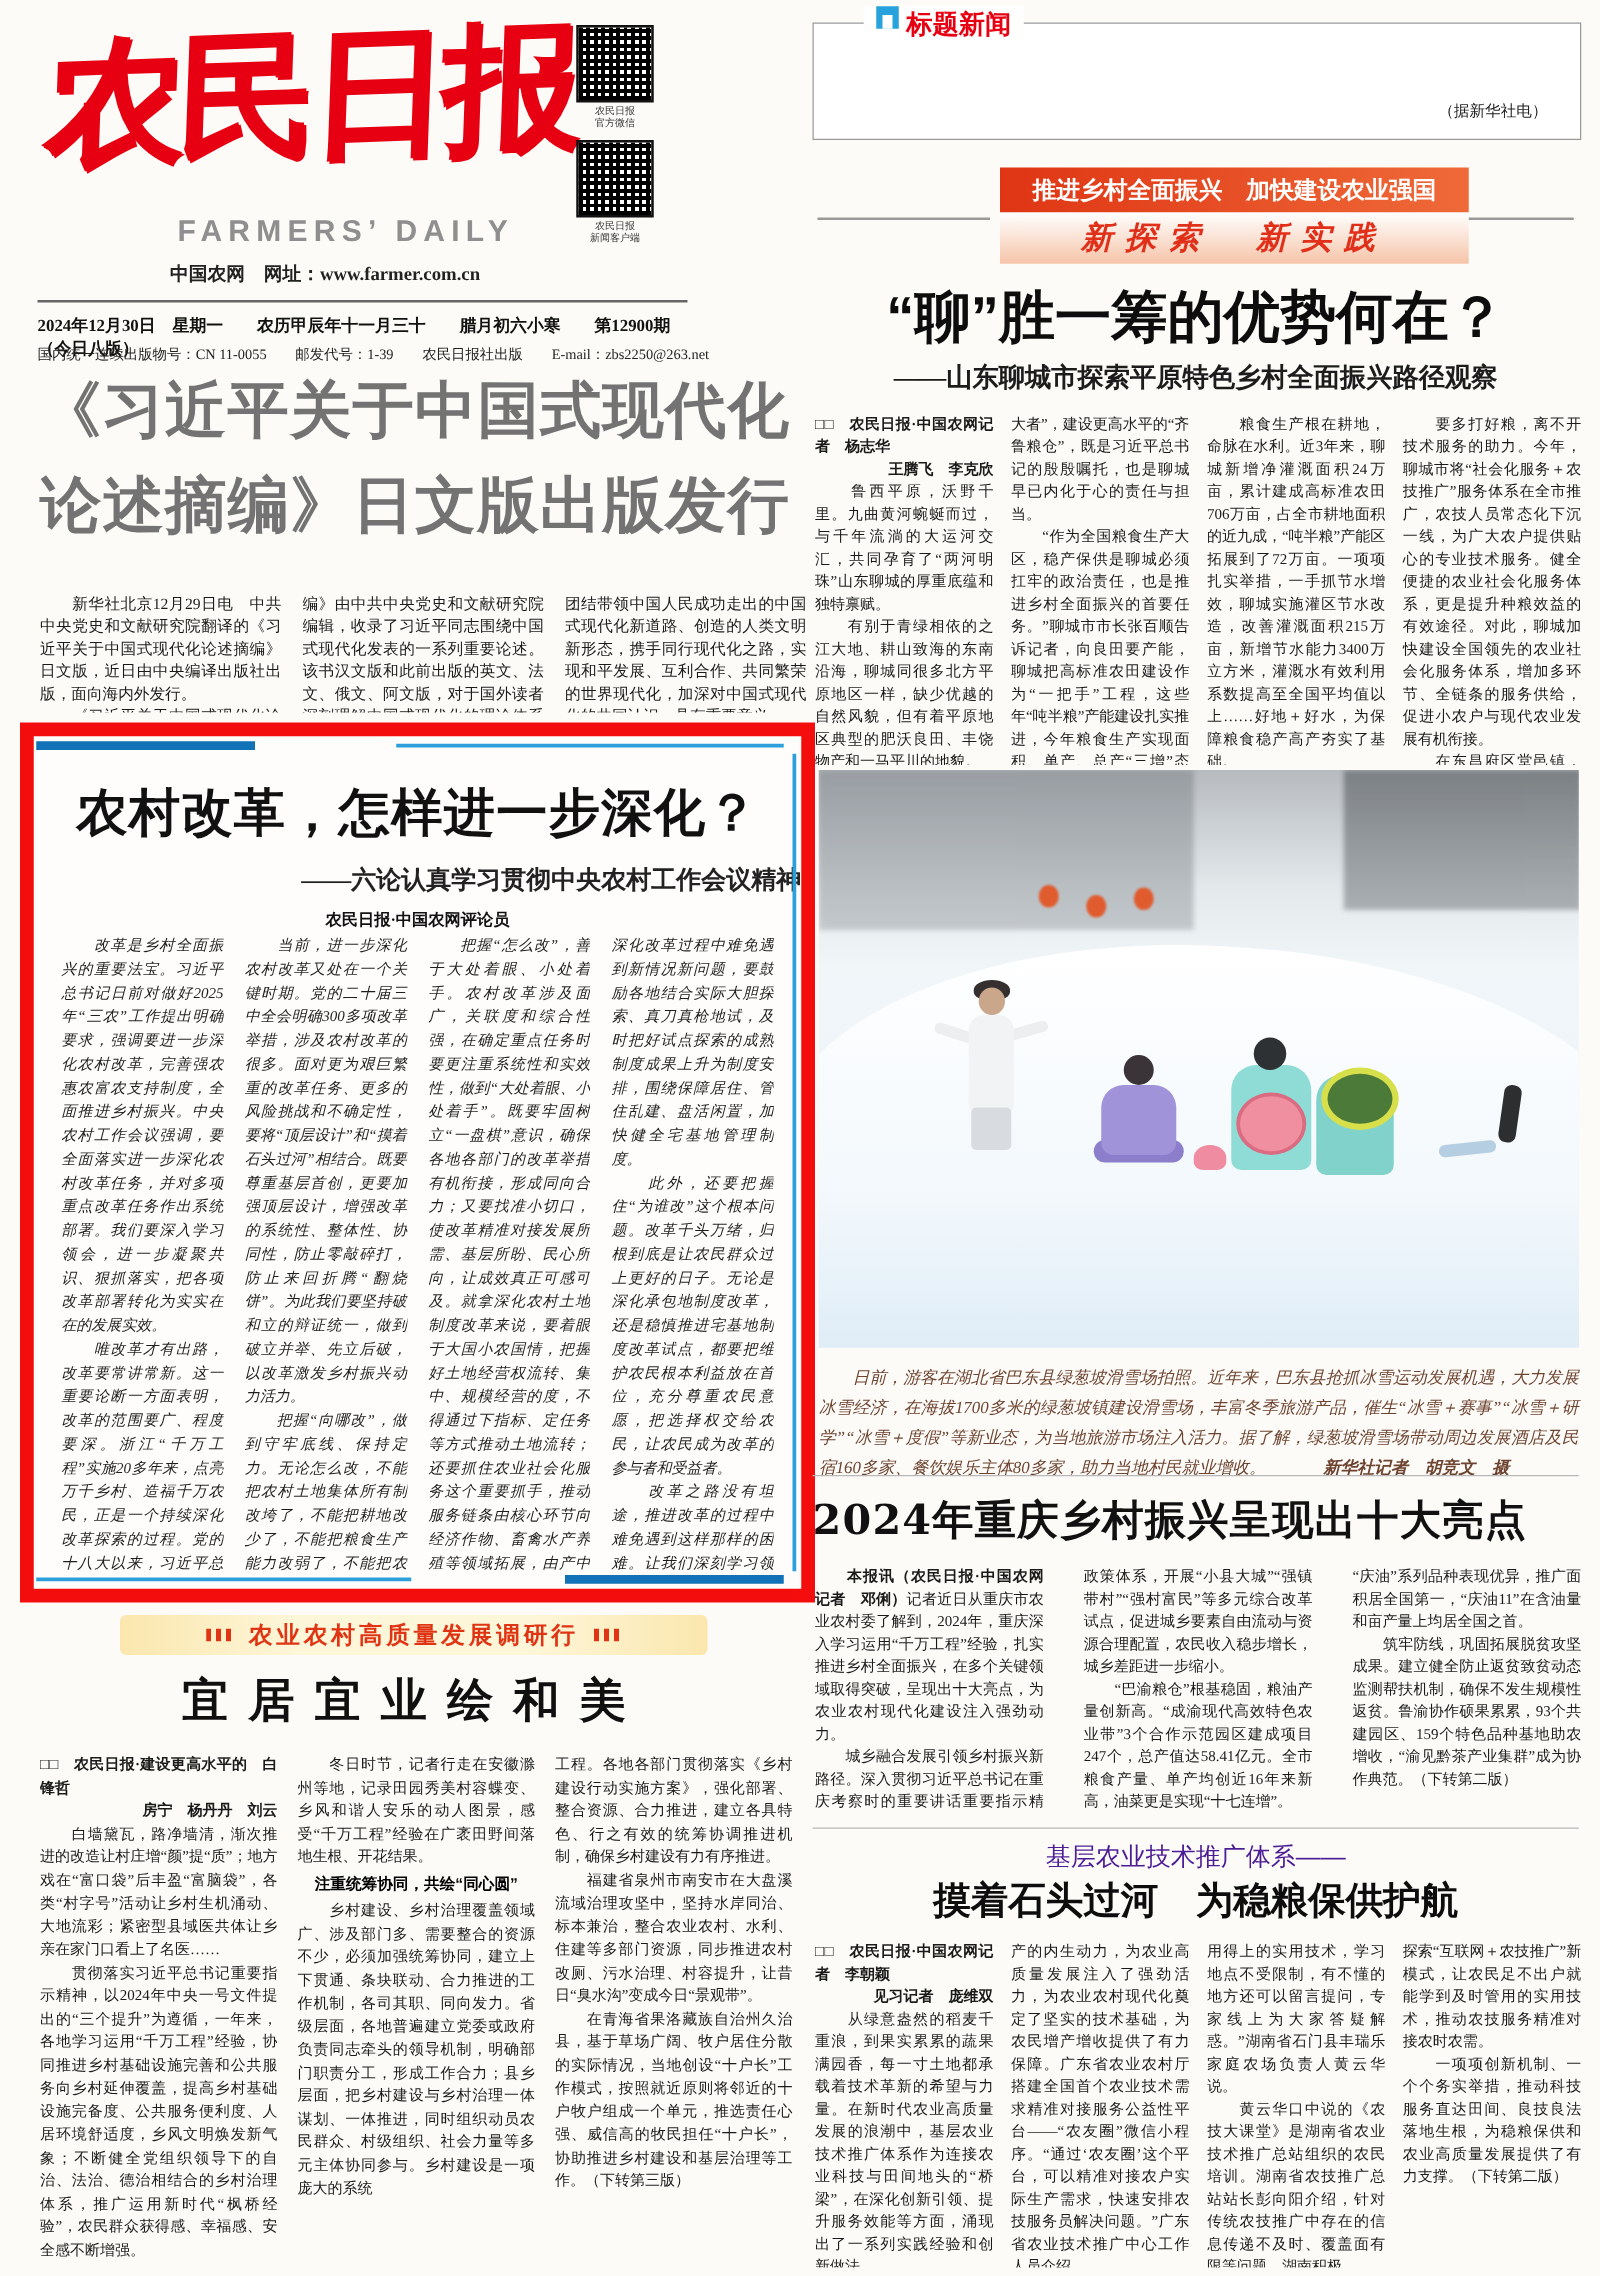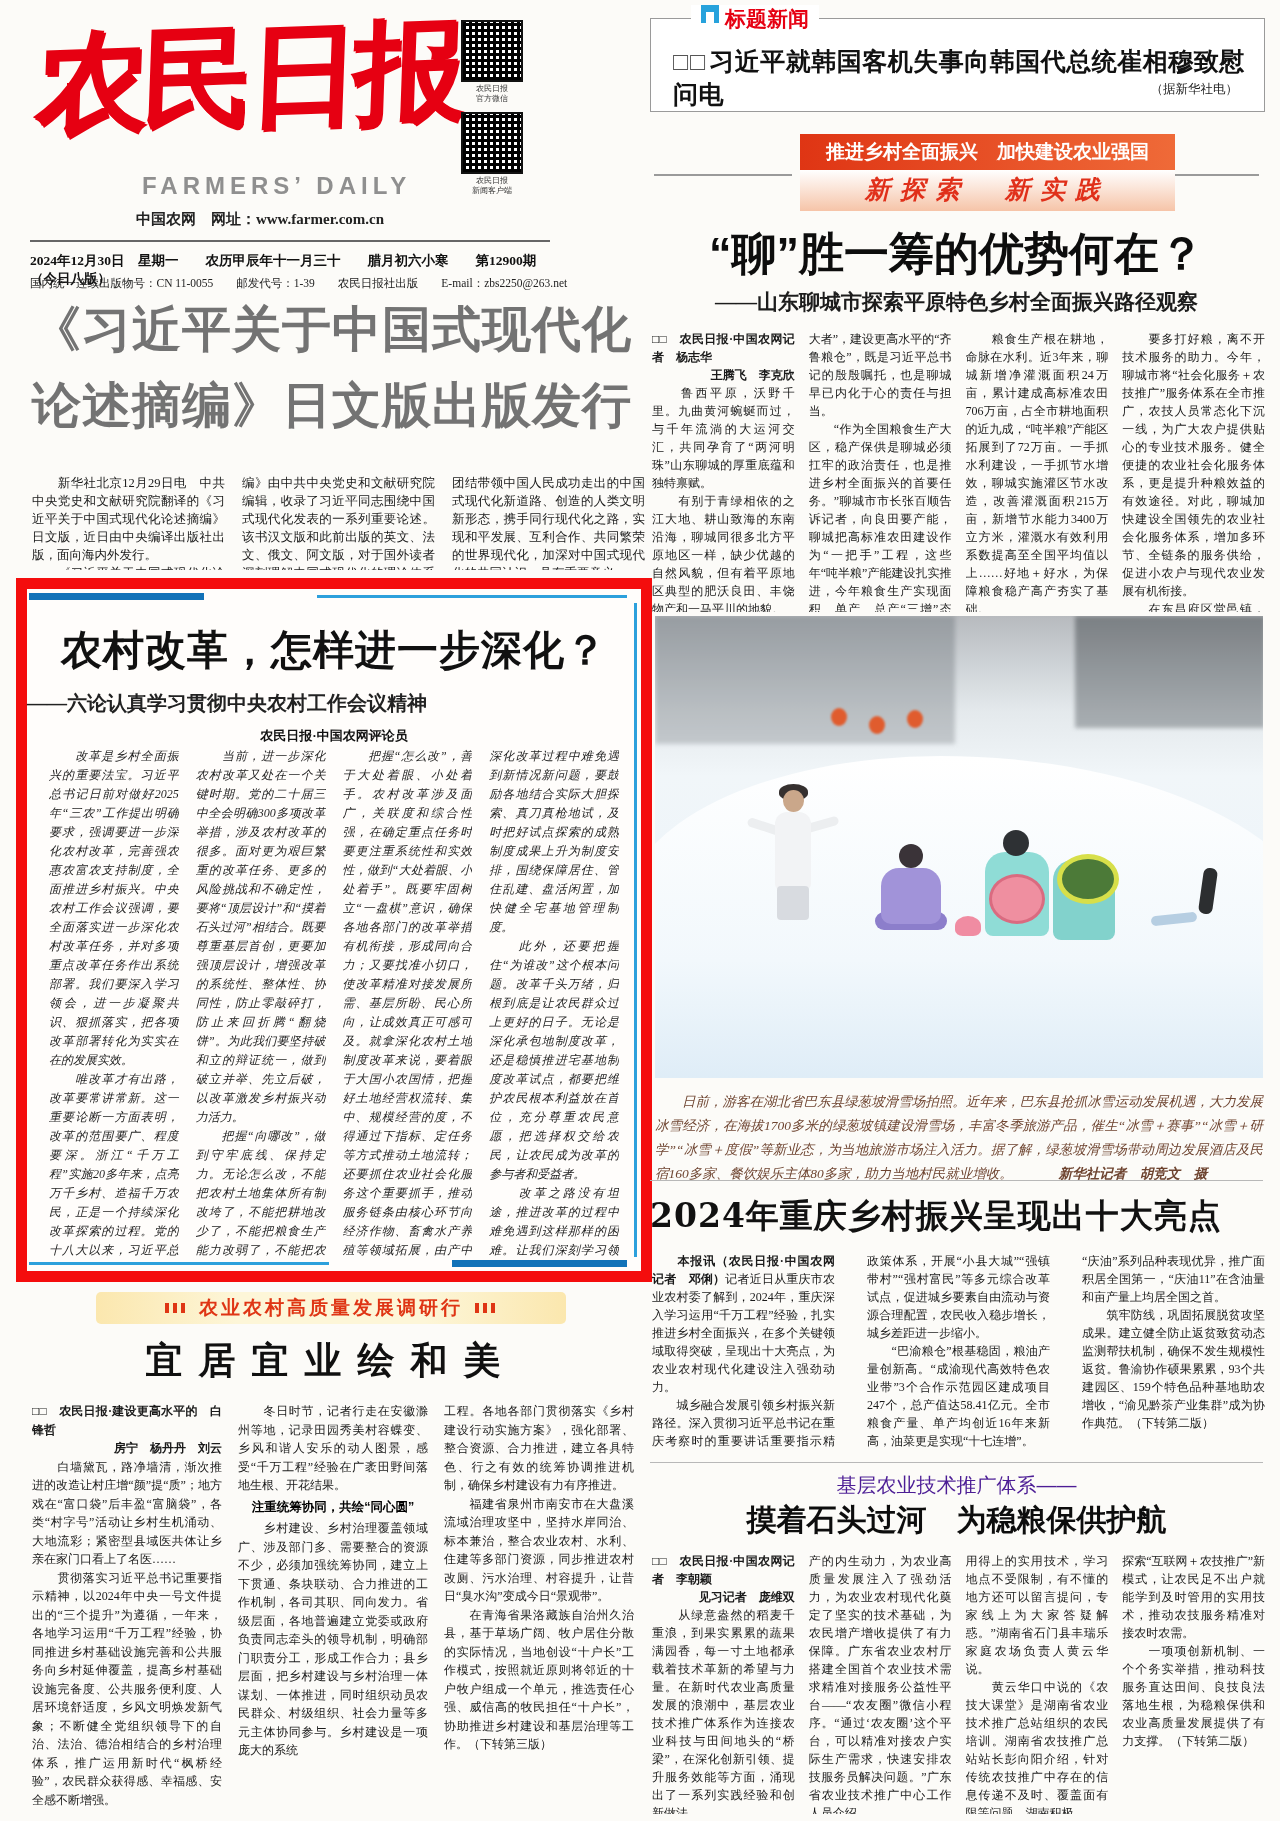--- a/index.html
+++ b/index.html
@@ -58,21 +58,21 @@
   
   .redbox{position:absolute;left:16px;top:578px;width:636px;height:704px;border:11px solid #f40d0d;
           background:#fffdfb;box-sizing:border-box;}
   .rb-blue-tl{position:absolute;left:2px;top:4px;width:175px;height:7px;background:#1272b8;}
   .rb-blue-tr{position:absolute;left:290px;right:14px;top:6px;height:3px;background:#2da0dc;}
   .rb-blue-bl{position:absolute;left:2px;bottom:6px;width:300px;height:3px;background:#2da0dc;}
   .rb-blue-br{position:absolute;right:14px;bottom:4px;width:175px;height:7px;background:#1272b8;}
   .rb-blue-rv{position:absolute;right:4px;top:14px;bottom:14px;width:3px;background:#2da0dc;}
   .rb-head{margin:34px 0 0;text-align:center;font-family:"Liberation Sans","DejaVu Sans",sans-serif;
            font-weight:900;font-size:41px;color:#111;letter-spacing:1px;}
-  .rb-sub{margin-top:12px;text-align:left;font-size:20px;font-weight:bold;color:#222;}
+  .rb-sub{margin-top:12px;text-align:right;font-size:20px;font-weight:bold;color:#222;}
   .rb-byline{margin-top:10px;text-align:center;font-size:13px;font-weight:bold;color:#111;}
   .rb-cols{position:absolute;left:22px;right:22px;top:158px;bottom:14px;display:flex;gap:17px;overflow:hidden;}
   .rb-cols .col{flex:1;font-size:12px;line-height:19px;overflow:hidden;
                 font-style:italic;color:#1e1e1e;}
 
   
   .lc-head{position:absolute;left:650px;top:224px;width:613px;margin:0;text-align:center;
       font-family:"Liberation Sans","DejaVu Sans",sans-serif;font-weight:900;font-size:45px;color:#0d0d0d;}
   .lc-sub{position:absolute;left:650px;top:288px;width:613px;text-align:center;
       font-size:21px;font-weight:bold;color:#1c1c1c;}
@@ -171,23 +171,20 @@
     <div class="mast-rule"></div>
     <div class="dateline">2024年12月30日　星期一　　农历甲辰年十一月三十　　腊月初六小寒　　第12900期（今日八版）</div>
     <div class="publine">国内统一连续出版物号：CN 11-0055　　邮发代号：1-39　　农民日报社出版　　E-mail：zbs2250@263.net</div>
   </header>
 
   <section class="hlnews">
     <div class="hl-label">
       <i class="hl-icon"></i>
       <span>标题新闻</span>
     </div>
-    <div class="hl-line">
-      <span class="hl-prefix">□□</span><span>习近平就韩国客机失事向韩国代总统崔相穆致慰问电</span>
-    </div>
     <div class="hl-src">（据新华社电）</div>
   </section>
 
   <section class="banner">
     <div class="side sideL"></div>
     <div class="side sideR"></div>
     <div class="banner-inner">
       <div class="b1">推进乡村全面振兴　加快建设农业强国</div>
       <div class="b2">新探索　新实践</div>
     </div>
@@ -232,21 +229,21 @@
     <div class="lc-cols">
       <div class="col jc">
         <div class="byl">□□　农民日报·中国农网记者　杨志华</div>
         <div class="byl2">王腾飞　李克欣</div>
         <div class="pre jc">　　鲁西平原，沃野千里。九曲黄河蜿蜒而过，与千年流淌的大运河交汇，共同孕育了“两河明珠”山东聊城的厚重底蕴和独特禀赋。
 　　有别于青绿相依的之江大地、耕山致海的东南沿海，聊城同很多北方平原地区一样，缺少优越的自然风貌，但有着平原地区典型的肥沃良田、丰饶物产和一马平川的地貌。</div>
 
       </div>
       <div class="col jc pre">大者”，建设更高水平的“齐鲁粮仓”，既是习近平总书记的殷殷嘱托，也是聊城早已内化于心的责任与担当。
 　　“作为全国粮食生产大区，稳产保供是聊城必须扛牢的政治责任，也是推进乡村全面振兴的首要任务。”聊城市市长张百顺告诉记者，向良田要产能，聊城把高标准农田建设作为“一把手”工程，这些年“吨半粮”产能建设扎实推进，今年粮食生产实现面积、单产、总产“三增”态势。解析聊城的丰收密码不难发现，藏粮于地、藏粮于技，一项项扎实举措，让每一寸耕地都成为丰收的沃土。</div>
-      <div class="col jc pre">　　粮食生产根在耕地，命脉在水利。近3年来，聊城新增净灌溉面积24万亩，累计建成高标准农田706万亩，占全市耕地面积的近九成，“吨半粮”产能区拓展到了72万亩。一手抓水利建设，一手抓节水增效，聊城实施灌区节水改造，改善灌溉面积215万亩，新增节水能力3400万立方米，灌溉水有效利用系数提高至全国平均值以上……好地＋好水，为保障粮食稳产高产夯实了基础。</div>
+      <div class="col jc pre">　　粮食生产根在耕地，命脉在水利。近3年来，聊城新增净灌溉面积24万亩，累计建成高标准农田706万亩，占全市耕地面积的近九成，“吨半粮”产能区拓展到了72万亩。一项项扎实举措，一手抓节水增效，聊城实施灌区节水改造，改善灌溉面积215万亩，新增节水能力3400万立方米，灌溉水有效利用系数提高至全国平均值以上……好地＋好水，为保障粮食稳产高产夯实了基础。</div>
       <div class="col jc pre">　　要多打好粮，离不开技术服务的助力。今年，聊城市将“社会化服务＋农技推广”服务体系在全市推广，农技人员常态化下沉一线，为广大农户提供贴心的专业技术服务。健全便捷的农业社会化服务体系，更是提升种粮效益的有效途径。对此，聊城加快建设全国领先的农业社会化服务体系，增加多环节、全链条的服务供给，促进小农户与现代农业发展有机衔接。
 　　在东昌府区堂邑镇，一座集农机销售与服务、农资供应、农业托管、农技推广、农民培训及智慧农业示范于一体的大型综合农业服务综合体——创聚农业企业服务中心……（下转第二版）</div>
     </div>
   </article>
 
   <figure class="photo" style="margin:0">
     <div class="ph-building"></div>
     <div class="ph-stage"></div>
     <div class="ph-lantern" style="left:176px;top:92px;"></div>
     <div class="ph-lantern" style="left:214px;top:100px;"></div>

